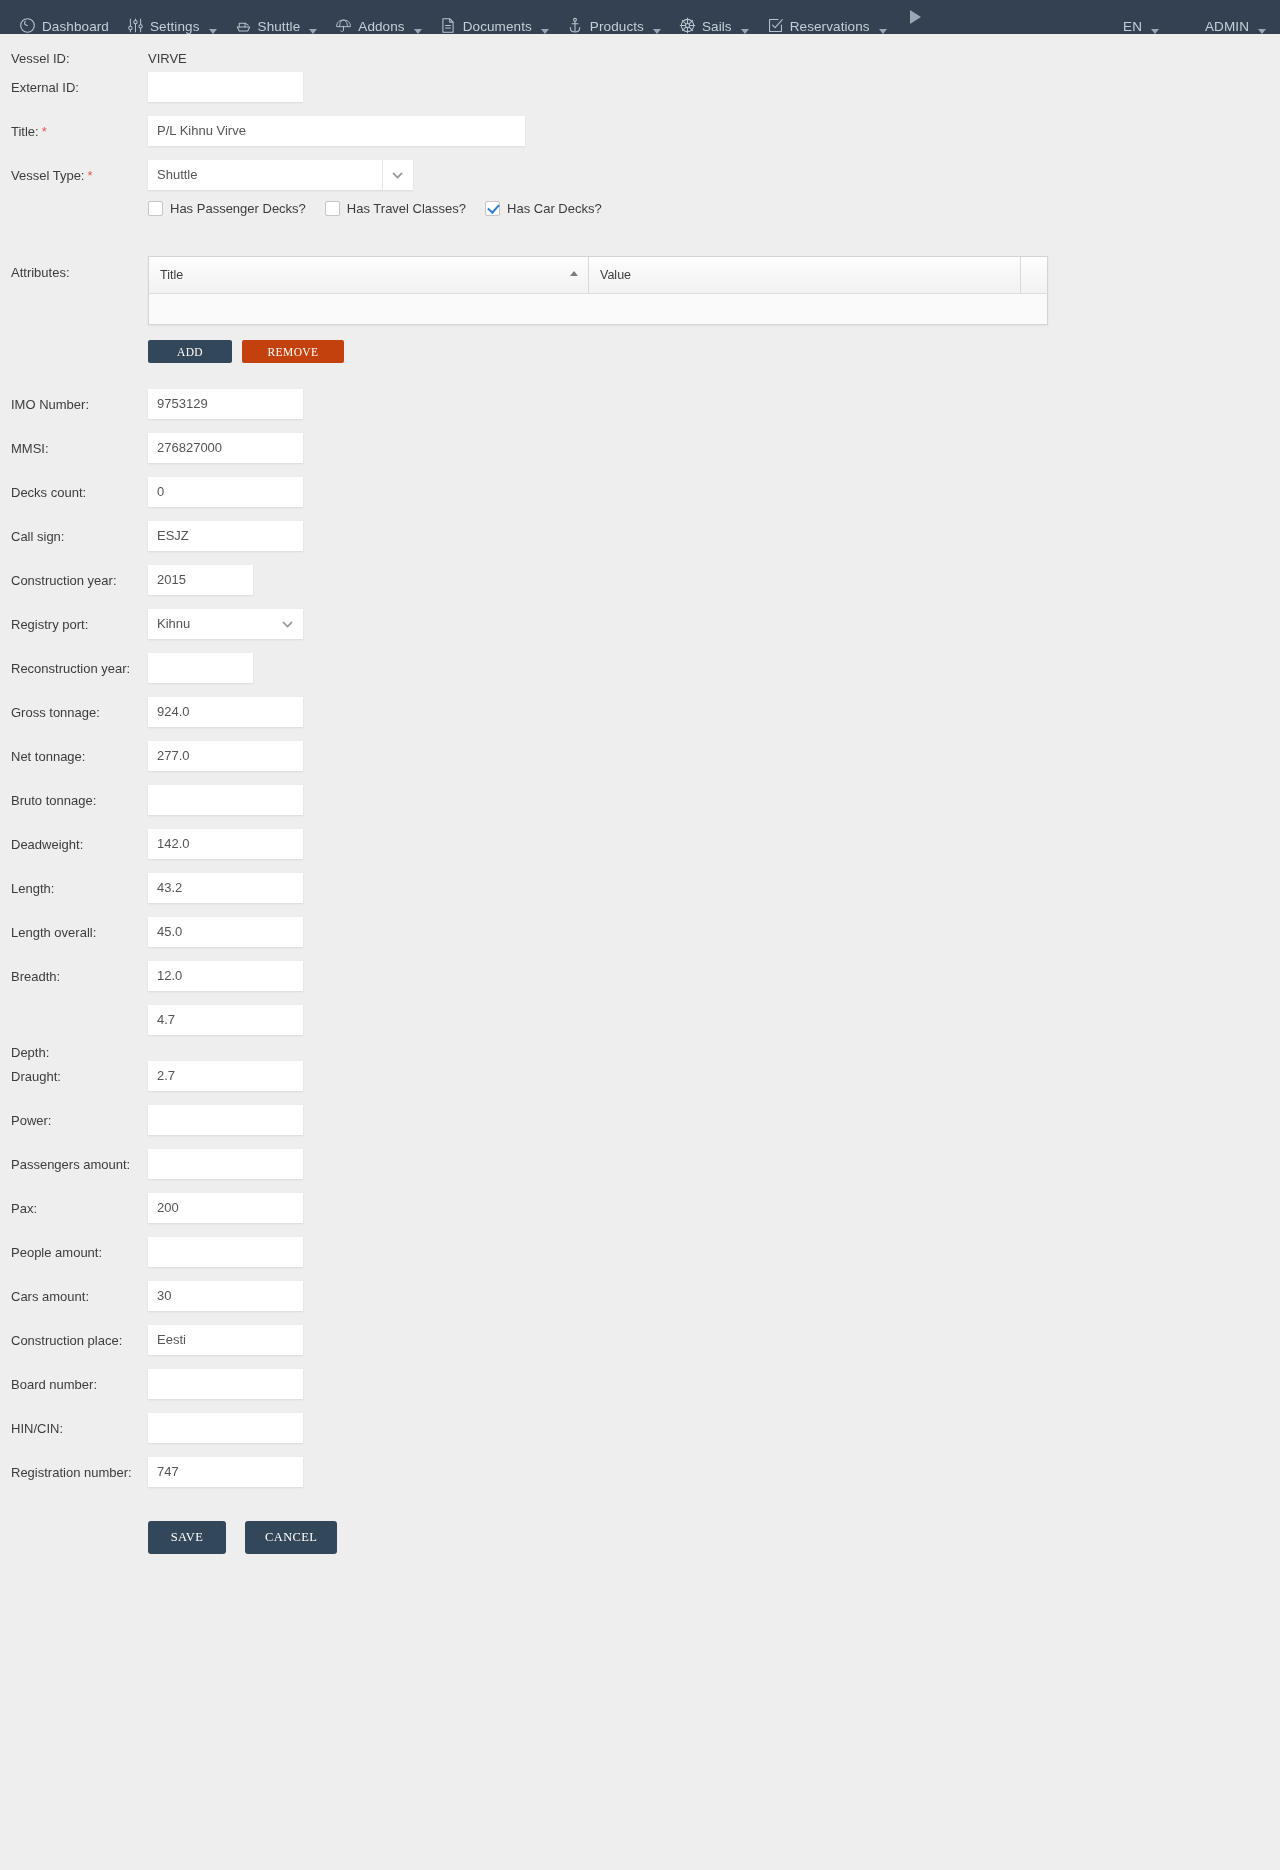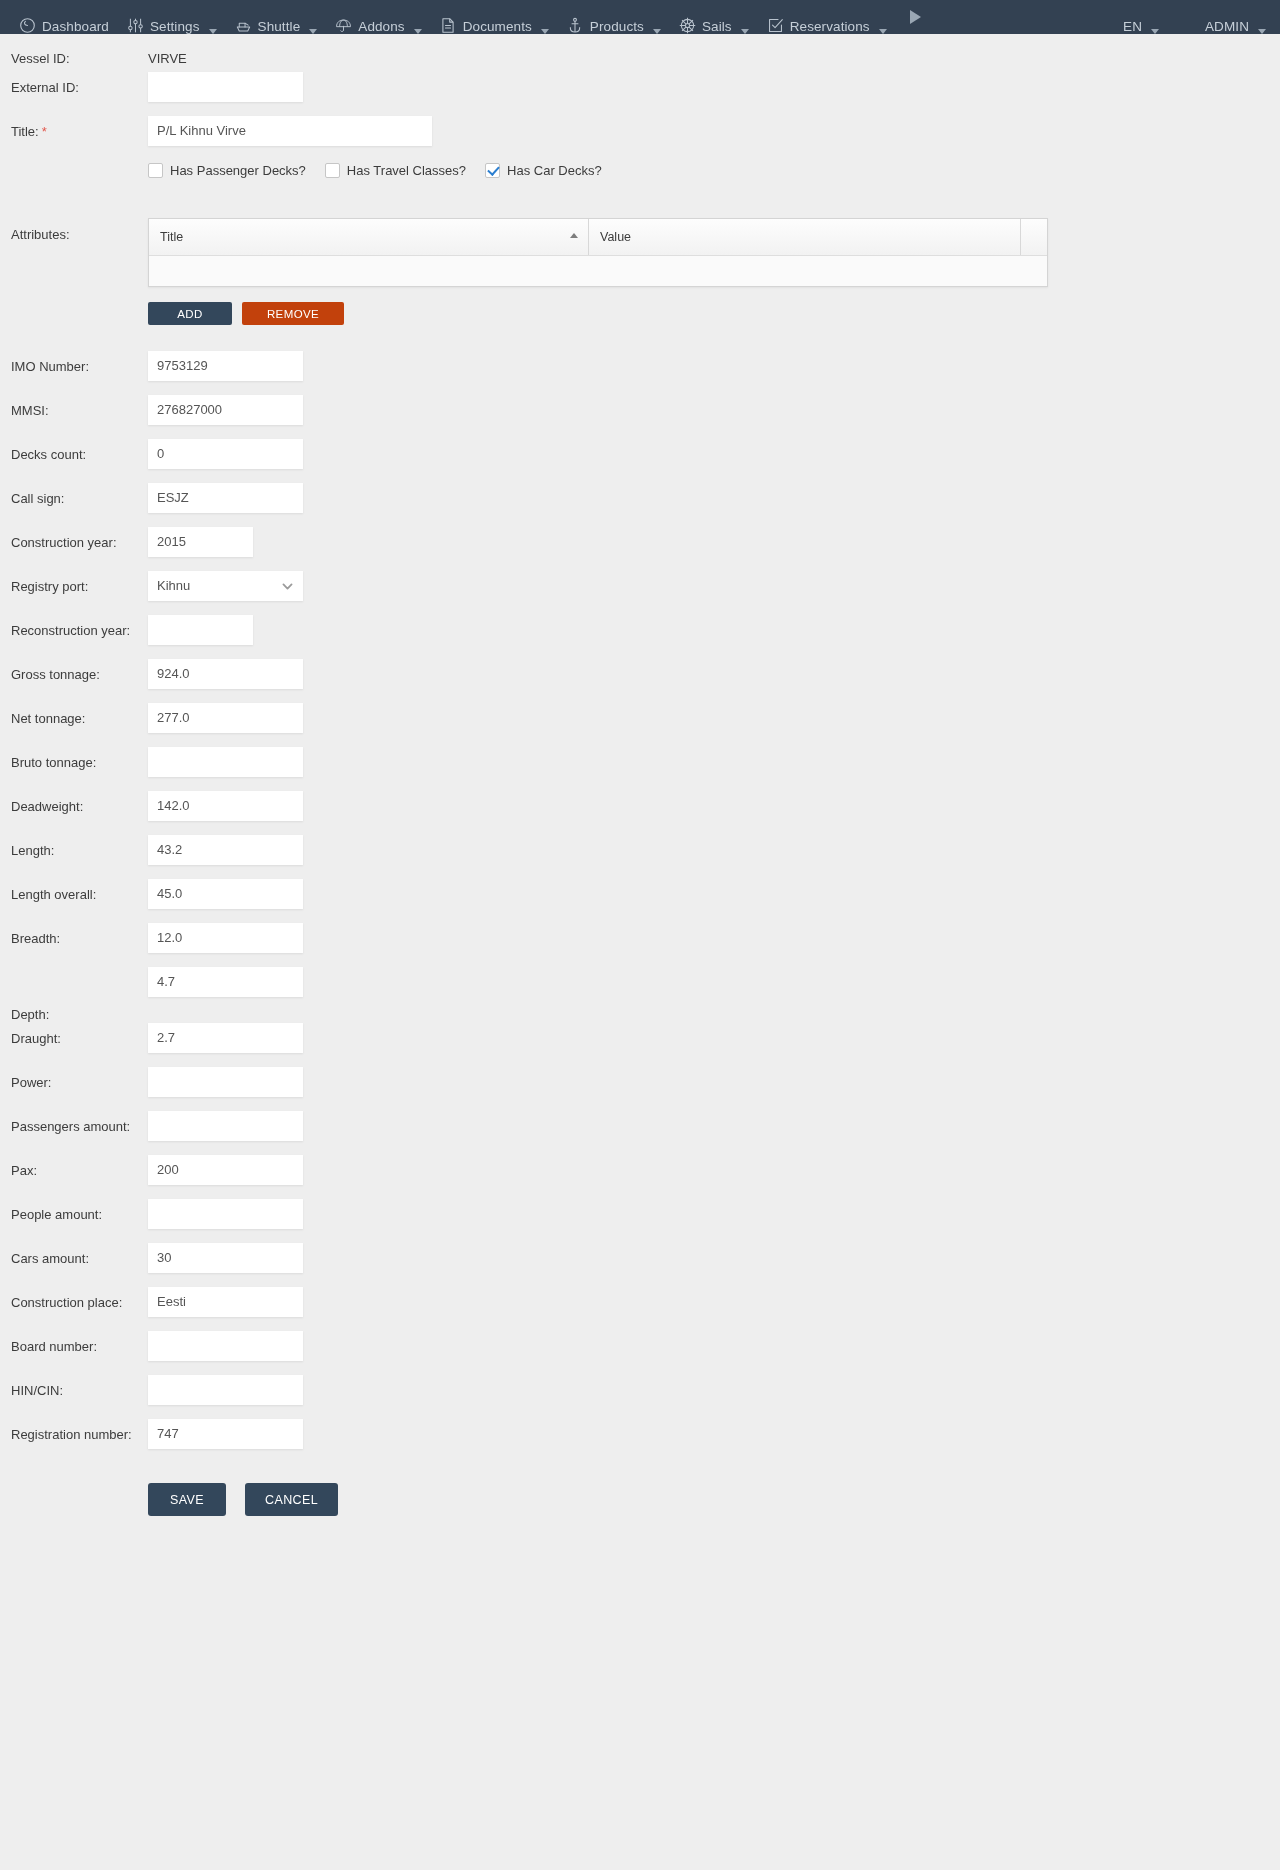--- a/index.html
+++ b/index.html
@@ -86,21 +86,21 @@
     padding: 0 9px;
     font-size: 13px;
     color: #555;
     font-family: "Liberation Sans", sans-serif;
     box-shadow: 0 1px 2px rgba(0,0,0,0.08);
     display: block;
     outline: none;
   }
   .inp.w155 { width: 155px; }
   .inp.w84  { width: 105px; }
-  .inp.w335 { width: 284px; }
+  .inp.w335 { width: 377px; }
 
   .sel-wrap {
     position: relative;
     display: inline-block;
     background: #fff;
     box-shadow: 0 1px 2px rgba(0,0,0,0.08);
     height: 30px;
   }
   .sel-wrap.w265 { width: 265px; }
   .sel-wrap.w155 { width: 155px; }
@@ -175,21 +175,21 @@
   }
   .grid-body {
     height: 31px;
     background: #fafafa;
     border-top: 1px solid #dedede;
   }
 
   .btnrow { display: flex; gap: 10px; padding-top: 15px; }
   .btn {
     border: none;
-    font-family: Liberation Sans, sans-serif;
+    font-family: Liberation Serif, serif;
     font-size: 11.5px;
     letter-spacing: .4px;
     color: #fff;
     height: 23px;
     padding: 0 14px;
     cursor: pointer;
     border-radius: 2px;
     text-align: center;
   }
   .btn-dark { background: #33475b; min-width: 84px; }
@@ -355,20 +355,36 @@
 
   <div class="row" style="min-height:44px;">
     <div class="label" style="padding-top:7px;">
       <span>Title:</span><span class="req">*</span>
     </div>
     <div class="field">
       <input class="inp w335" type="text" value="P/L Kihnu Virve" style="">
     </div>
   </div>
 
+  <div class="row" style="min-height:38px;">
+    <div class="label" style="padding-top:7px;">
+      <span>Vessel Type:</span><span class="req">*</span>
+    </div>
+    <div class="field">
+      <div class="sel-wrap w265">
+        <div class="sel-val">Shuttle</div>
+        <div class="sel-div"></div>
+        <span class="sel-arrow">
+          <svg viewBox="0 0 16 16" width="13" height="13">
+              <path d="M3 5.5 L8 10.5 L13 5.5" fill="none" stroke="#9b9b9b" stroke-width="2.2" stroke-linecap="round" stroke-linejoin="round"></path>
+            </svg>
+        </span>
+      </div>
+    </div>
+  </div>
 
   <div class="row" style="min-height:36px;">
     <div class="label"></div>
     <div class="field">
       <div class="checks" id="flag-checks">
           <div class="chk-item">
             <span class="chk"></span>
             <span class="chk-label">Has Passenger Decks?</span>
           </div>
           <div class="chk-item">

